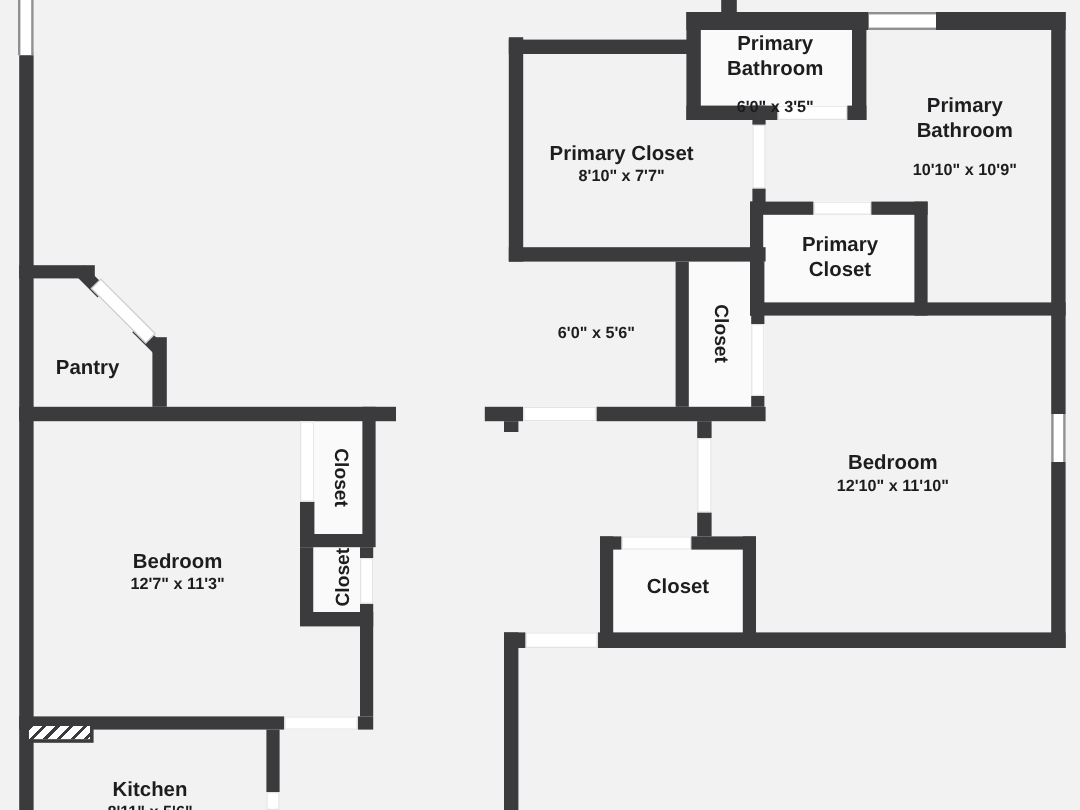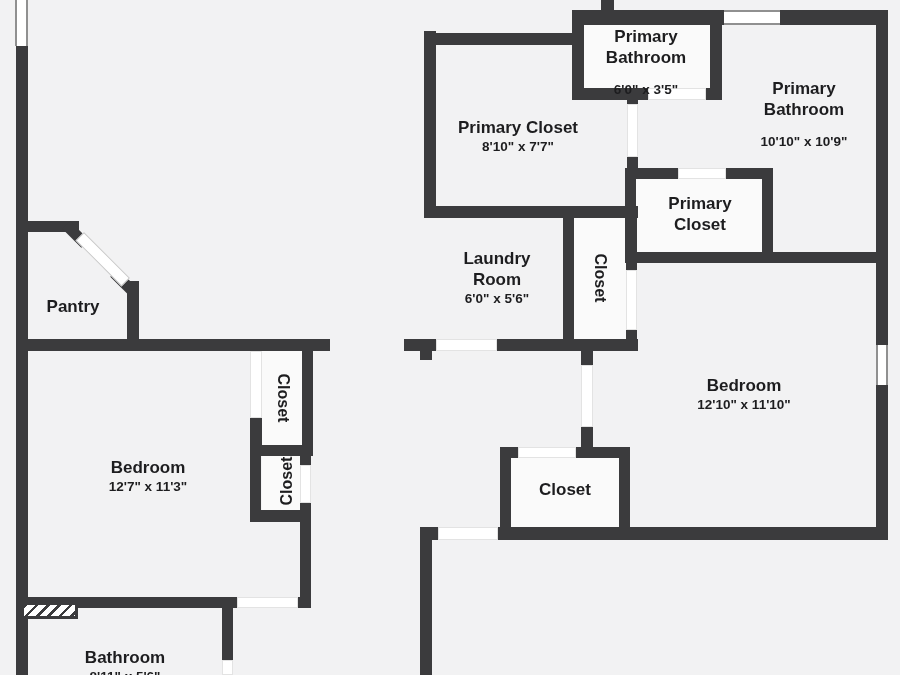--- a/index.html
+++ b/index.html
@@ -132,21 +132,20 @@
   <div class="room-label" style="left:804px;top:107px;">
     <div class="rname w105">Primary Bathroom</div>
     <div class="rdims">10'10" x 10'9"</div>
   </div>
 
   <div class="room-label" style="left:700px;top:214px;">
     <div class="rname w95">Primary Closet</div>
   </div>
 
   <div class="room-label" style="left:497px;top:277px;">
-    <div class="rname w95">Laundry Room</div>
     <div class="rdims">6'0" x 5'6"</div>
   </div>
 
   <div class="vlabel rot-cw" style="left:600px;top:278px;">Closet</div>
 
   <div class="room-label" style="left:744px;top:394px;">
     <div class="rname nowrap">Bedroom</div>
     <div class="rdims">12'10" x 11'10"</div>
   </div>
 
@@ -157,17 +156,17 @@
   <div class="room-label" style="left:148px;top:476px;">
     <div class="rname nowrap">Bedroom</div>
     <div class="rdims">12'7" x 11'3"</div>
   </div>
 
   <div class="room-label" style="left:565px;top:489px;">
     <div class="rname nowrap">Closet</div>
   </div>
 
   <div class="room-label" style="left:125px;top:666px;">
-    <div class="rname nowrap">Bathroom</div>
+    <div class="rname nowrap">Kitchen</div>
     <div class="rdims">8'11" x 5'6"</div>
   </div>
 
 </div>
 
 </body></html>

